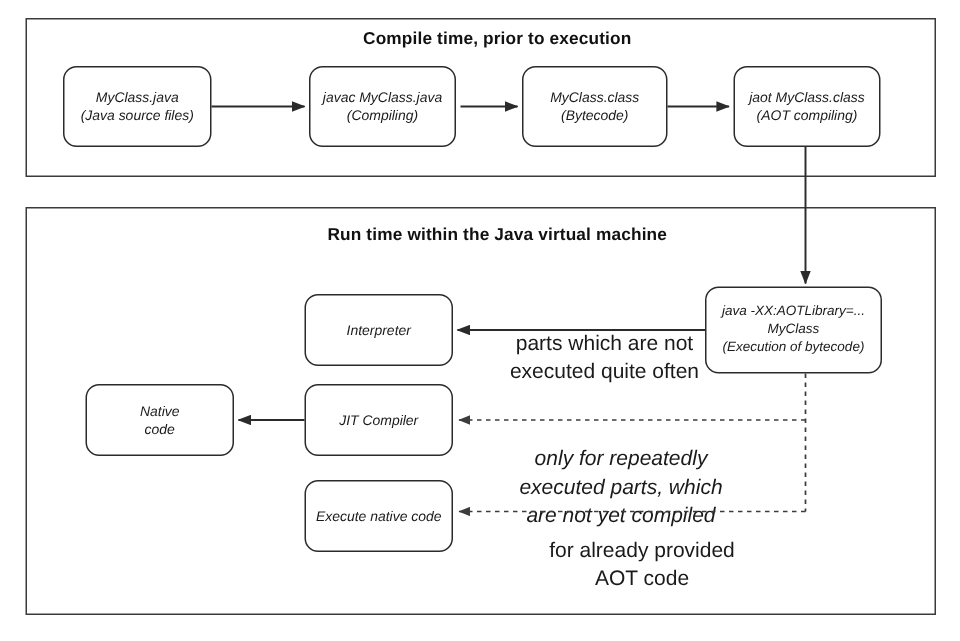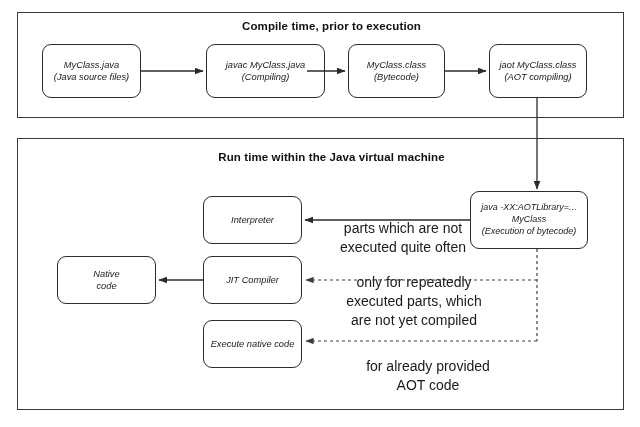--- a/index.html
+++ b/index.html
@@ -75,21 +75,21 @@
 
   <div class="frame-title" style="left:17px;top:20px;width:607px;">Compile time, prior to execution</div>
 
   <div class="node" style="left:42px;top:44px;width:99px;height:54px;">
     <div>
       <span>MyClass.java</span>
       <span>(Java source files)</span>
     </div>
   </div>
 
-  <div class="node" style="left:206px;top:44px;width:119px;height:54px;">
+  <div class="node" style="left:206px;top:44px;width:98px;height:54px;">
     <div>
       <span>javac MyClass.java</span>
       <span>(Compiling)</span>
     </div>
   </div>
 
   <div class="node" style="left:348px;top:44px;width:97px;height:54px;">
     <div>
       <span>MyClass.class</span>
       <span>(Bytecode)</span>
@@ -136,21 +136,21 @@
 
   <div class="node" style="left:203px;top:320px;width:99px;height:48px;">
     <div>
       <span>Execute native code</span>
     </div>
   </div>
 
   <div class="edge-label" style="left:333px;top:219px;width:140px;">parts which are not
 executed quite often</div>
 
-  <div class="edge-label" style="left:338px;top:273px;width:152px;">only for repeatedly
+  <div class="edge-label" style="left:338px;top:296px;width:152px;font-style:italic;">only for repeatedly
 executed parts, which
 are not yet compiled</div>
 
   <div class="edge-label" style="left:352px;top:357px;width:152px;">for already provided
 AOT code</div>
 
 
   <svg class="wires" viewBox="0 0 640 427">
     <defs>
       <marker id="arrowSolid" markerWidth="9" markerHeight="7" refX="8.4" refY="3.5" orient="auto" markerUnits="userSpaceOnUse">

